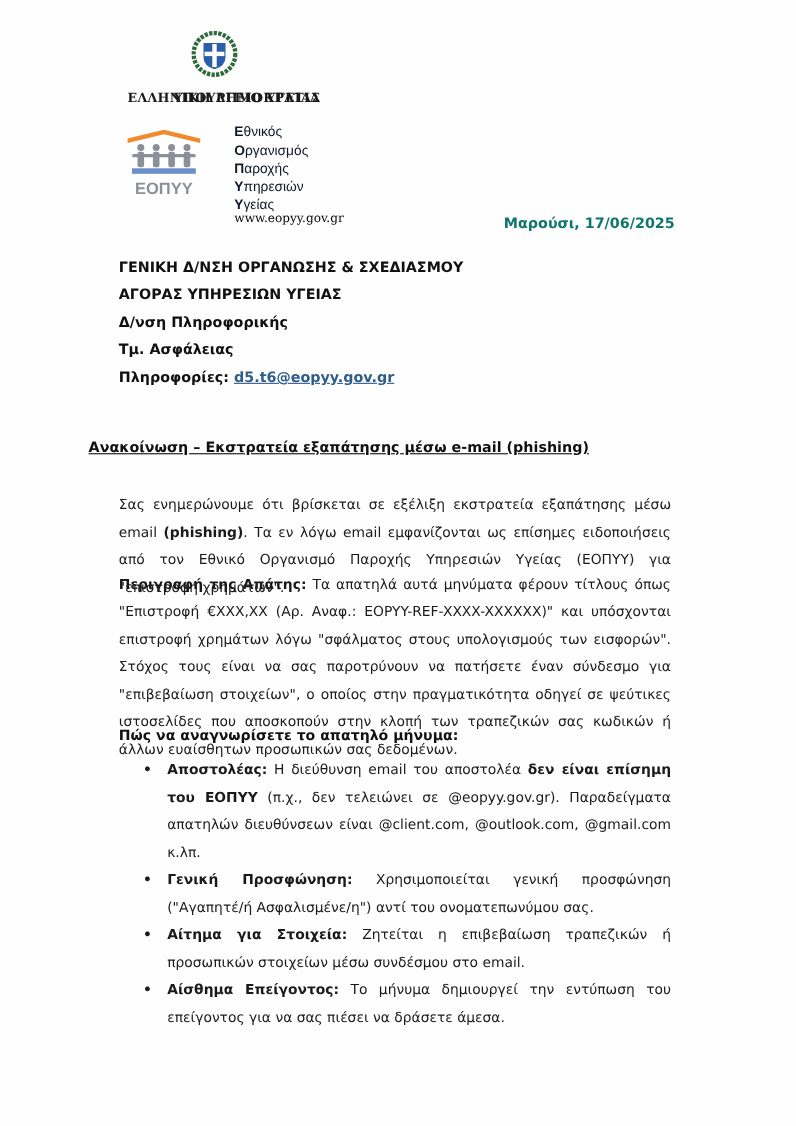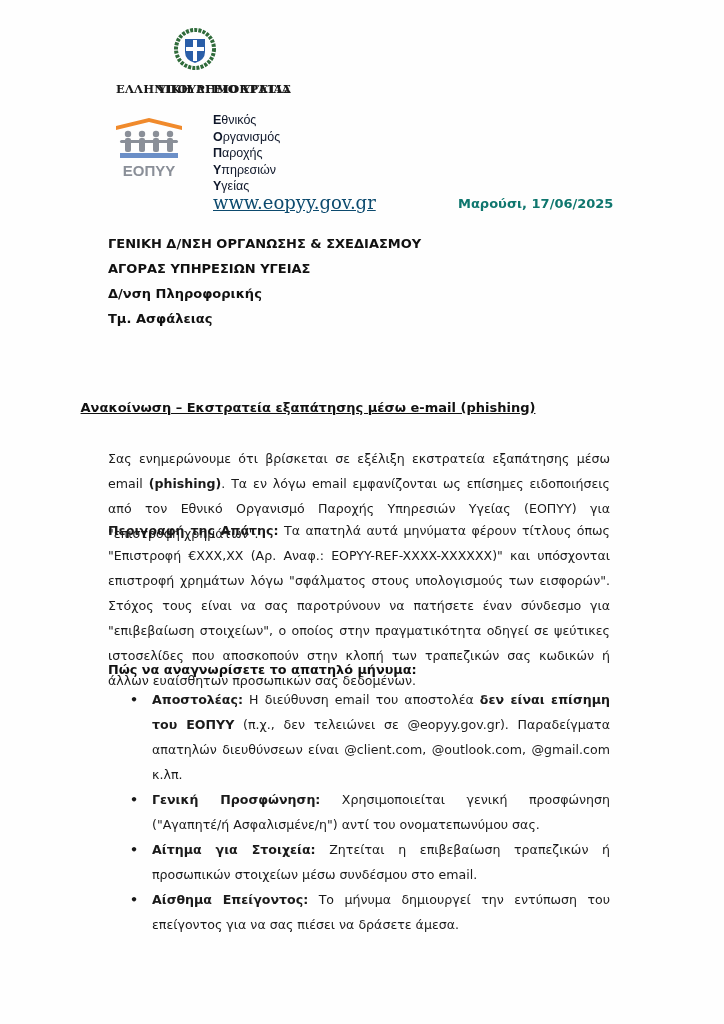--- a/index.html
+++ b/index.html
@@ -8,21 +8,21 @@
 
     .letterhead { position: absolute; left: 106px; top: 28px; width: 220px; }
     .emblem { position: absolute; left: 68px; top: 0; width: 42px; height: 42px; }
     .org-line { position: absolute; left: 0; width: 185px; text-align: right; font-family: "DejaVu Serif", serif; font-weight: bold; font-size: 11.5px; letter-spacing: 0.2px; color: #1a1a1a; }
     .org-line.l1 { top: 54px; }
     .org-line.l2 { top: 54px; }
     .eopyy-logo { position: absolute; left: 8px; top: 86px; width: 70px; height: 70px; }
     .acronym { position: absolute; left: 107px; top: 84px; font-family: Liberation Sans, sans-serif; font-size: 12.5px; line-height: 16.5px; color: #0f172a; }
     .acronym div { white-space: nowrap; }
     .acronym b { font-weight: bold; }
-    .website { position: absolute; left: 107px; top: 164px; font-family: "DejaVu Serif", serif; font-size: 18px; color: #0c4a6e; white-space: nowrap; text-decoration: underline; }
+    .website { position: absolute; left: 107px; top: 164px; font-family: "DejaVu Serif", serif; font-size: 11px; color: #000000; white-space: nowrap; }
 
     .date { position: absolute; left: 458px; top: 196px; font-family: "DejaVu Sans", sans-serif; font-weight: bold; font-size: 13px; color: #0f766e; }
 
     .dept { position: absolute; left: 108px; top: 231px; font-family: "DejaVu Sans", sans-serif; font-weight: bold; font-size: 13px; line-height: 25px; color: #111; }
     .dept div { white-space: nowrap; }
     .dept a { color: #2e5d8c; text-decoration: underline; }
 
     .title { position: absolute; left: 0; width: 616px; top: 400px; text-align: center; font-family: "DejaVu Sans", sans-serif; font-weight: bold; font-size: 13px; text-decoration: underline; color: #111; }
 
     .body-text { position: absolute; left: 108px; width: 502px; font-family: "DejaVu Sans", sans-serif; font-size: 12.6px; line-height: 25px; color: #1a1a1a; text-align: justify; }
@@ -77,20 +77,24 @@
     <div class="website">www.eopyy.gov.gr</div>
   </div>
 
   <div class="date">Μαρούσι, 17/06/2025</div>
 
   <div class="dept">
     <div>ΓΕΝΙΚΗ Δ/ΝΣΗ ΟΡΓΑΝΩΣΗΣ &amp; ΣΧΕΔΙΑΣΜΟΥ</div>
     <div>ΑΓΟΡΑΣ ΥΠΗΡΕΣΙΩΝ ΥΓΕΙΑΣ</div>
     <div>Δ/νση Πληροφορικής</div>
     <div>Τμ. Ασφάλειας</div>
+    <div>
+      <span>Πληροφορίες:</span>
+      <a>d5.t6@eopyy.gov.gr</a>
+    </div>
   </div>
 
   <div class="title">Ανακοίνωση – Εκστρατεία εξαπάτησης μέσω e-mail (phishing)</div>
 
   <div class="body-text p1"><span>Σας ενημερώνουμε ότι βρίσκεται σε εξέλιξη εκστρατεία εξαπάτησης μέσω email </span><b>(phishing)</b><span>. Τα εν λόγω email εμφανίζονται ως επίσημες ειδοποιήσεις από τον Εθνικό Οργανισμό Παροχής Υπηρεσιών Υγείας (ΕΟΠΥΥ) για "επιστροφή χρημάτων".</span></div>
 
   <div class="body-text p2"><b>Περιγραφή της Απάτης:</b><span> Τα απατηλά αυτά μηνύματα φέρουν τίτλους όπως "Επιστροφή €XXX,XX (Αρ. Αναφ.: EOPYY-REF-XXXX-XXXXXX)" και υπόσχονται επιστροφή χρημάτων λόγω "σφάλματος στους υπολογισμούς των εισφορών". Στόχος τους είναι να σας παροτρύνουν να πατήσετε έναν σύνδεσμο για "επιβεβαίωση στοιχείων", ο οποίος στην πραγματικότητα οδηγεί σε ψεύτικες ιστοσελίδες που αποσκοπούν στην κλοπή των τραπεζικών σας κωδικών ή άλλων ευαίσθητων προσωπικών σας δεδομένων.</span></div>
 
   <div class="h-recognize">Πώς να αναγνωρίσετε το απατηλό μήνυμα:</div>
 

